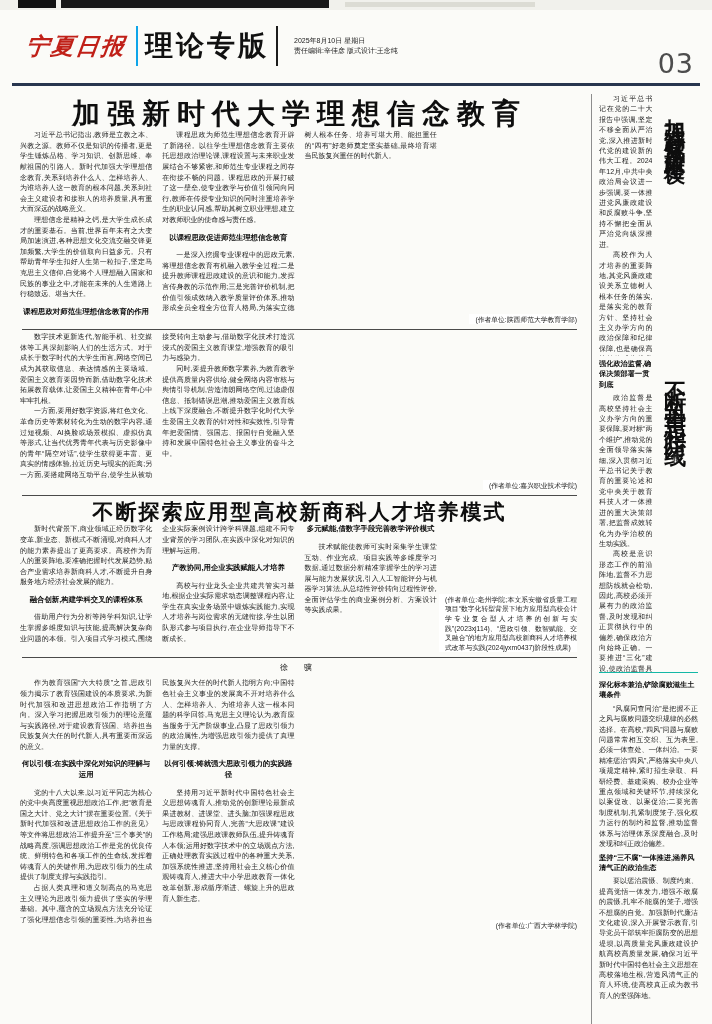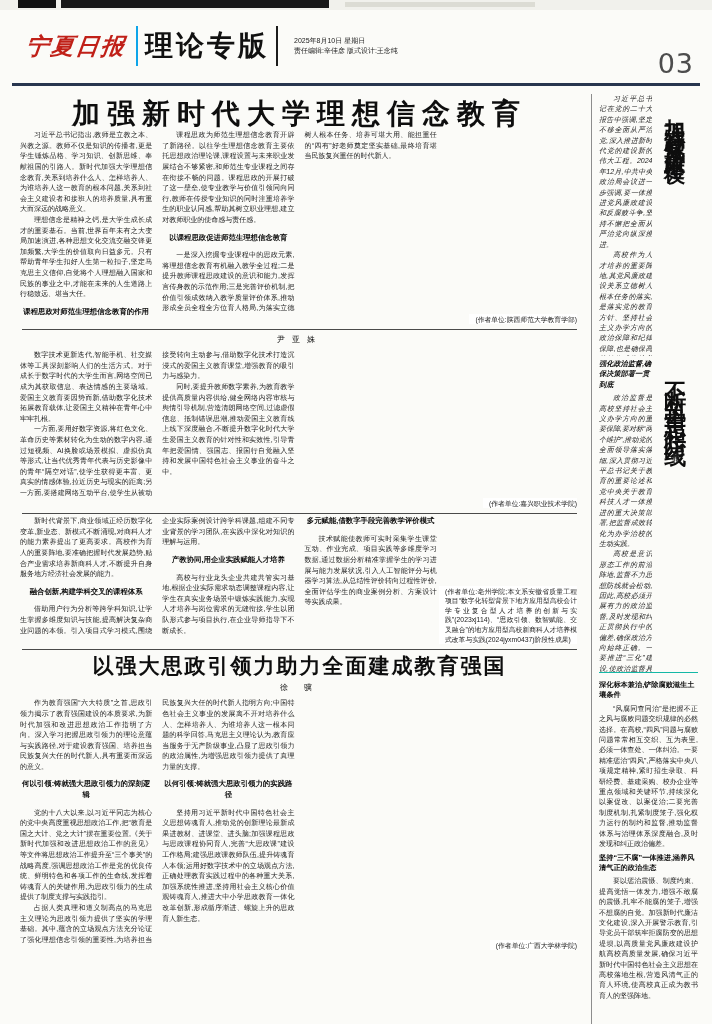--- a/index.html
+++ b/index.html
@@ -51,21 +51,21 @@
   .a-body h4 { margin:7px 0; font-size:7.4px; font-weight:bold; text-align:center; color:#0d0d0d; }
   .a-attr {
     position:absolute; right:2px; bottom:0; background:#fff;
     font-size:6.8px; line-height:9.6px; padding:1px 0 0 6px; text-align:right; color:#222;
   }
   .a-attr.long { max-width:138px; text-align:justify; }
   .divider { border-top:1px solid #4a4a4a; margin:5px 2px 2px; }
 
   
   .sb-row { display:flex; overflow:hidden; }
-  .sb-text { width:54%; text-align:justify; font-size:7px; line-height:10.4px; overflow:hidden; color:#222;font-style:italic; }
+  .sb-text { width:54%; text-align:justify; font-size:7px; line-height:10.4px; overflow:hidden; color:#222; }
   .sb-text p, .sb-full p { margin:0; text-indent:2em; }
   .sb-text h4, .sb-full h4 { margin:3px 0; font-size:7.2px; font-weight:bold; text-align:left; text-indent:0; color:#0d0d0d; }
   .sb-headcol { flex:1; display:flex; flex-direction:column; align-items:center; padding-top:8px; }
   .sb-vtitle { writing-mode:vertical-rl; font-size:21px; font-weight:900; letter-spacing:5px; line-height:1.1; color:#0e0e0e; }
   .sb-vtitle.vt2 { font-size:22px; letter-spacing:9px; }
   .sb-vauthor { writing-mode:vertical-rl; font-size:7px; letter-spacing:3px; margin-top:9px; color:#222; }
   .sb-full {
     text-align:justify; font-size:7px; line-height:10.4px; overflow:hidden; color:#222;
     border-top:1px solid #14b8a6; padding-top:4px; height:372px;
   }
@@ -105,57 +105,56 @@
             <h4>以课程思政促进师范生理想信念教育</h4>
             <p>一是深入挖掘专业课程中的思政元素,将理想信念教育有机融入教学全过程;二是提升教师课程思政建设的意识和能力,发挥言传身教的示范作用;三是完善评价机制,把价值引领成效纳入教学质量评价体系,推动形成全员全程全方位育人格局,为落实立德树人根本任务、培养可堪大用、能担重任的“四有”好老师奠定坚实基础,最终培育堪当民族复兴重任的时代新人。</p>
           </div>
         <div class="a-attr">(作者单位:陕西师范大学教育学部)</div>
       </div>
     </article>
 
     <div class="divider"></div>
 
     <article>
-      <div class="a-author">尹亚姝</div>
       <div class="a-bodywrap">
         <div class="a-body cols4" style="height:158px">
             <p>数字技术更新迭代,智能手机、社交媒体等工具深刻影响人们的生活方式。对于成长于数字时代的大学生而言,网络空间已成为其获取信息、表达情感的主要场域。爱国主义教育要因势而新,借助数字化技术拓展教育载体,让爱国主义精神在青年心中牢牢扎根。</p>
             <p>一方面,要用好数字资源,将红色文化、革命历史等素材转化为生动的数字内容,通过短视频、AI换脸或场景模拟、虚拟仿真等形式,让当代优秀青年代表与历史影像中的青年“隔空对话”,使学生获得更丰富、更真实的情感体验,拉近历史与现实的距离;另一方面,要搭建网络互动平台,使学生从被动接受转向主动参与,借助数字化技术打造沉浸式的爱国主义教育课堂,增强教育的吸引力与感染力。</p>
             <p>同时,要提升教师数字素养,为教育教学提供高质量内容供给,健全网络内容审核与舆情引导机制,营造清朗网络空间,过滤虚假信息、抵制错误思潮,推动爱国主义教育线上线下深度融合,不断提升数字化时代大学生爱国主义教育的针对性和实效性,引导青年把爱国情、强国志、报国行自觉融入坚持和发展中国特色社会主义事业的奋斗之中。</p>
           </div>
         <div class="a-attr">(作者单位:嘉兴职业技术学院)</div>
       </div>
     </article>
 
     <div class="divider"></div>
 
     <article>
+      <h1 class="a-title t3">不断探索应用型高校新商科人才培养模式</h1>
       <div class="a-bodywrap">
         <div class="a-body cols4" style="height:128px">
             <p>新时代背景下,商业领域正经历数字化变革,新业态、新模式不断涌现,对商科人才的能力素养提出了更高要求。高校作为育人的重要阵地,要准确把握时代发展趋势,贴合产业需求培养新商科人才,不断提升自身服务地方经济社会发展的能力。</p>
             <h4>融合创新,构建学科交叉的课程体系</h4>
             <p>借助用户行为分析等跨学科知识,让学生掌握多维度知识与技能,提高解决复杂商业问题的本领。引入项目式学习模式,围绕企业实际案例设计跨学科课题,组建不同专业背景的学习团队,在实践中深化对知识的理解与运用。</p>
             <h4>产教协同,用企业实践赋能人才培养</h4>
             <p>高校与行业龙头企业共建共管实习基地,根据企业实际需求动态调整课程内容,让学生在真实业务场景中锻炼实践能力,实现人才培养与岗位需求的无缝衔接,学生以团队形式参与项目执行,在企业导师指导下不断成长。</p>
             <h4>多元赋能,借数字手段完善教学评价模式</h4>
             <p>技术赋能使教师可实时采集学生课堂互动、作业完成、项目实践等多维度学习数据,通过数据分析精准掌握学生的学习进展与能力发展状况,引入人工智能评分与机器学习算法,从总结性评价转向过程性评价,全面评估学生的商业案例分析、方案设计等实践成果。</p>
           </div>
         <div class="a-attr long">(作者单位:亳州学院;本文系安徽省质量工程项目“数字化转型背景下地方应用型高校会计学专业复合型人才培养的创新与实践”(2023xj114)、“思政引领、数智赋能、交叉融合”的地方应用型高校新商科人才培养模式改革与实践(2024jyxm0437)阶段性成果)</div>
       </div>
     </article>
 
     <div class="divider"></div>
 
     <article>
-      <h1 class="a-title t4">以强大思政引领力助力全面建成教育强国</h1>
       <div class="a-author">徐 骥</div>
       <div class="a-bodywrap">
         <div class="a-body cols4" style="height:252px">
             <p>作为教育强国“六大特质”之首,思政引领力揭示了教育强国建设的本质要求,为新时代加强和改进思想政治工作指明了方向。深入学习把握思政引领力的理论意蕴与实践路径,对于建设教育强国、培养担当民族复兴大任的时代新人,具有重要而深远的意义。</p>
-            <h4>何以引领:铸就强大思政引领力的深刻逻辑</h4>
+            <h4>何以引领:在实践中深化对知识的理解与运用</h4>
             <p>党的十八大以来,以习近平同志为核心的党中央高度重视思想政治工作,把“教育是国之大计、党之大计”摆在重要位置,《关于新时代加强和改进思想政治工作的意见》等文件将思想政治工作提升至“三个事关”的战略高度,强调思想政治工作是党的优良传统、鲜明特色和各项工作的生命线,发挥着铸魂育人的关键作用,为思政引领力的生成提供了制度支撑与实践指引。</p>
             <p>占据人类真理和道义制高点的马克思主义理论为思政引领力提供了坚实的学理基础。其中,蕴含的立场观点方法充分论证了强化理想信念引领的重要性,为培养担当民族复兴大任的时代新人指明方向;中国特色社会主义事业的发展离不开对培养什么人、怎样培养人、为谁培养人这一根本问题的科学回答,马克思主义理论认为,教育应当服务于无产阶级事业,凸显了思政引领力的政治属性,为增强思政引领力提供了真理力量的支撑。</p>
             <h4>以何引领:铸就强大思政引领力的实践路径</h4>
             <p>坚持用习近平新时代中国特色社会主义思想铸魂育人,推动党的创新理论最新成果进教材、进课堂、进头脑;加强课程思政与思政课程协同育人,完善“大思政课”建设工作格局;建强思政课教师队伍,提升铸魂育人本领;运用好数字技术中的立场观点方法,正确处理教育实践过程中的各种重大关系,加强系统性推进,坚持用社会主义核心价值观铸魂育人,推进大中小学思政教育一体化改革创新,形成循序渐进、螺旋上升的思政育人新生态。</p>
           </div>
         <div class="a-attr">(作者单位:广西大学林学院)</div>
       </div>
     </article>
 
   </div>

